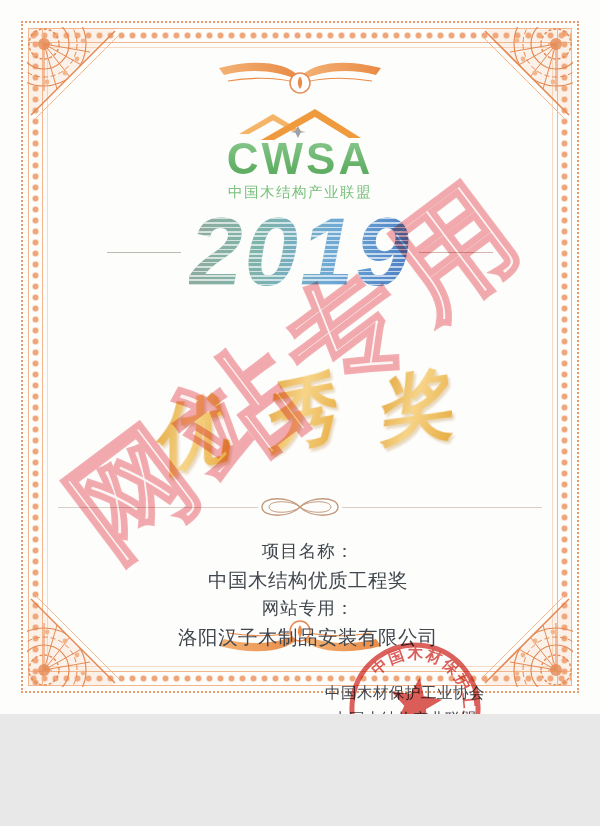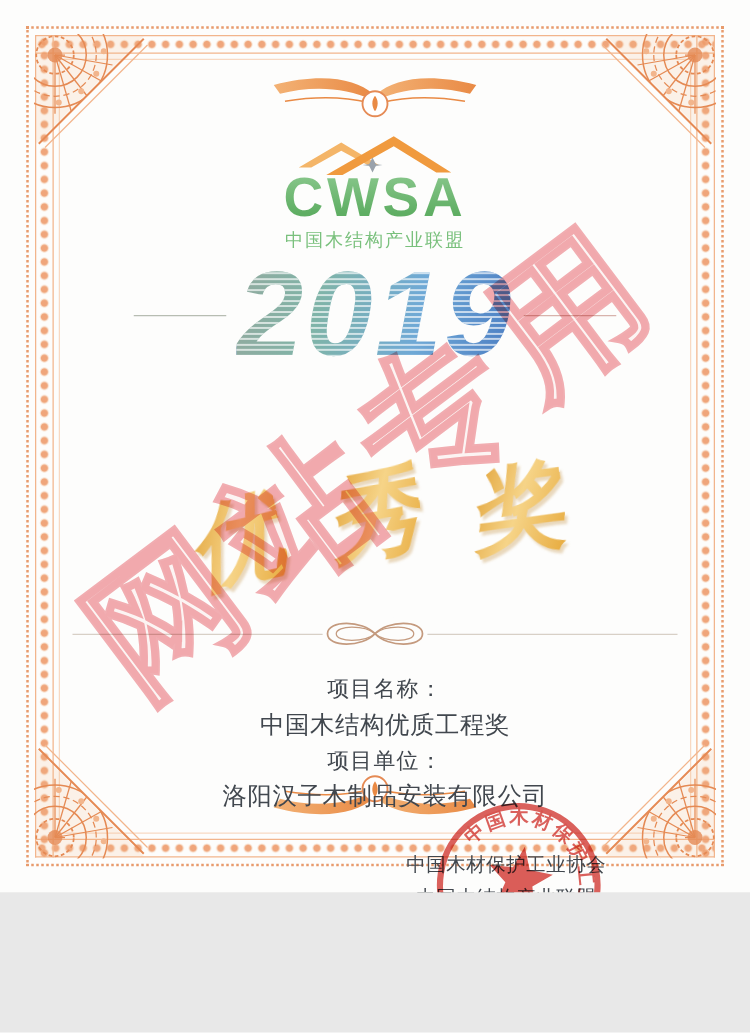--- a/index.html
+++ b/index.html
@@ -208,21 +208,21 @@
   <div class="divider">
     <div class="divider-line"></div>
     <svg class="knot" width="96" height="36">
         <use href="#knot-orn"></use>
       </svg>
   </div>
 
   <div class="details">
     <div class="line label">项目名称：</div>
     <div class="line value">中国木结构优质工程奖</div>
-    <div class="line label">项目单位：</div>
+    <div class="line label">网站专用：</div>
     <div class="line value">洛阳汉子木制品安装有限公司</div>
   </div>
 
   <div class="issuer-block">
     <div class="line">中国木材保护工业协会</div>
     <div class="line">中国木结构产业联盟</div>
   </div>
 
   <svg class="seal" viewBox="0 0 140 140">
     <circle cx="70" cy="70" r="63" fill="none" stroke="#d6423c" stroke-width="5" opacity=".92"></circle>

